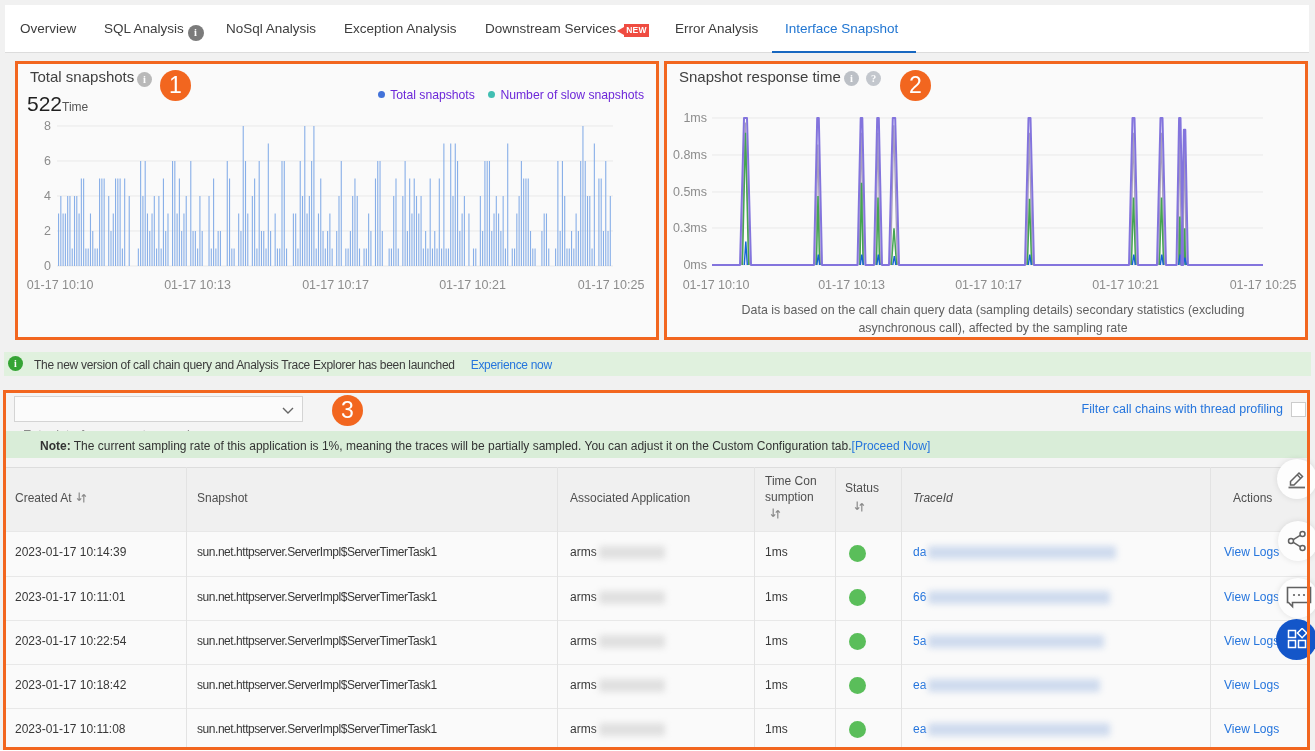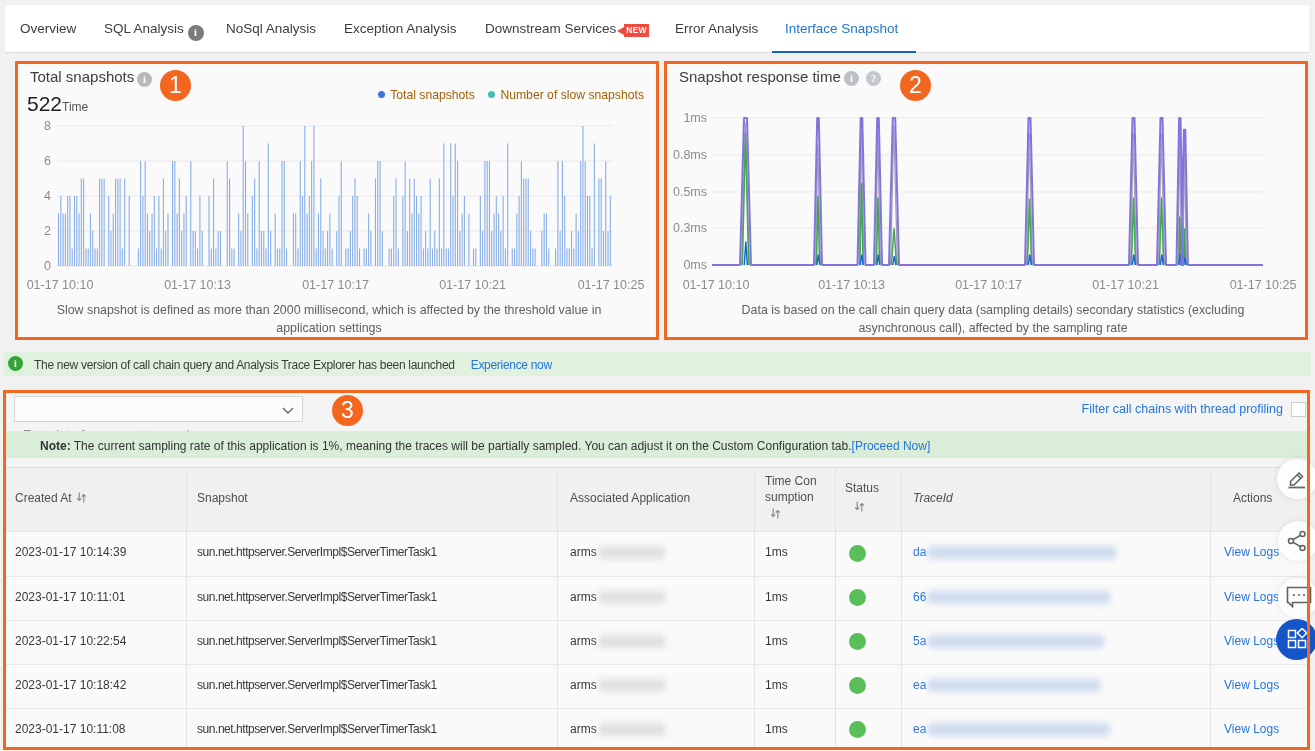--- a/index.html
+++ b/index.html
@@ -31,21 +31,21 @@
 <div class="abs" style="left:617px;top:26.5px;width:0;height:0;border-top:4px solid transparent;border-bottom:4px solid transparent;border-right:7px solid #ef4c41;"></div>
 <div class="tab" style="left:675px;">Error Analysis</div>
 <div class="tab" style="left:785px;color:#2176d2;">Interface Snapshot</div>
 <div class="abs" style="left:772px;top:50.5px;width:144px;height:2.5px;background:#1767c0;"></div>
 
 <div class="abs" style="left:15px;top:61px;width:644px;height:279px;background:#fafafa;border:3px solid #f2661f;"></div>
 <div class="paneltitle" style="left:30px;top:68px;">Total snapshots</div>
 <span class="ic-i abs" style="left:137px;top:72px;background:#b9b9b9;">i</span>
 <div class="numcirc" style="left:160px;top:70px;">1</div>
 <div class="abs" style="left:27px;top:92px;font-size:21px;color:#1f1f1f;">522<span style="font-size:12px;color:#555;">Time</span></div>
-<div class="abs" style="right:671px;top:88px;font-size:12.2px;color:#a16207;white-space:nowrap;">
+<div class="abs" style="right:671px;top:88px;font-size:12.2px;color:#6d28d9;white-space:nowrap;">
   <span class="legdot" style="background:#4272d9;"></span>Total snapshots&nbsp;&nbsp;&nbsp;
   <span class="legdot" style="background:#41bfb2;"></span>Number of slow snapshots
 </div>
 <svg class="abs" style="left:18px;top:64px;" width="637" height="235" viewBox="0 0 637 235">
 <line x1="39" y1="62" x2="595" y2="62" stroke="#e9e9e9" stroke-width="1"></line>
       <text x="33" y="66" text-anchor="end" font-size="12.5" fill="#8c8c8c">8</text>
       <line x1="39" y1="97" x2="595" y2="97" stroke="#e9e9e9" stroke-width="1"></line>
       <text x="33" y="101" text-anchor="end" font-size="12.5" fill="#8c8c8c">6</text>
       <line x1="39" y1="132" x2="595" y2="132" stroke="#e9e9e9" stroke-width="1"></line>
       <text x="33" y="136" text-anchor="end" font-size="12.5" fill="#8c8c8c">4</text>
@@ -263,21 +263,20 @@
       <rect x="584.92" y="167.0" width="1.1" height="35.0" fill="#88afe8"></rect>
       <rect x="587.20" y="97.0" width="1.1" height="105.0" fill="#88afe8"></rect>
       <rect x="589.48" y="167.0" width="1.1" height="35.0" fill="#88afe8"></rect>
       <rect x="591.76" y="132.0" width="1.1" height="70.0" fill="#88afe8"></rect>
 <text x="42" y="225" text-anchor="middle" font-size="12.5" fill="#8c8c8c">01-17 10:10</text>
       <text x="179.5" y="225" text-anchor="middle" font-size="12.5" fill="#8c8c8c">01-17 10:13</text>
       <text x="317.5" y="225" text-anchor="middle" font-size="12.5" fill="#8c8c8c">01-17 10:17</text>
       <text x="454.5" y="225" text-anchor="middle" font-size="12.5" fill="#8c8c8c">01-17 10:21</text>
       <text x="593" y="225" text-anchor="middle" font-size="12.5" fill="#8c8c8c">01-17 10:25</text>
 </svg>
-<div class="cap" style="left:33px;top:301px;width:592px;">Slow snapshot is defined as more than 2000 millisecond, which is affected by the threshold value in<br>application settings</div>
 
 <div class="abs" style="left:664px;top:61px;width:644px;height:279px;background:#fafafa;border:3px solid #f2661f;"></div>
 <div class="paneltitle" style="left:679px;top:68px;">Snapshot response time</div>
 <span class="ic-i abs" style="left:844px;top:71px;background:#bcc0c6;">i</span>
 <span class="ic-i abs" style="left:866px;top:71px;background:#c3c7cd;">?</span>
 <div class="numcirc" style="left:900px;top:70px;">2</div>
 <svg class="abs" style="left:667px;top:64px;" width="637" height="235" viewBox="0 0 637 235">
 <line x1="45" y1="54" x2="596" y2="54" stroke="#e9e9e9" stroke-width="1"></line>
       <text x="40" y="58" text-anchor="end" font-size="12.5" fill="#8c8c8c">1ms</text>
       <line x1="45" y1="91" x2="596" y2="91" stroke="#e9e9e9" stroke-width="1"></line>

